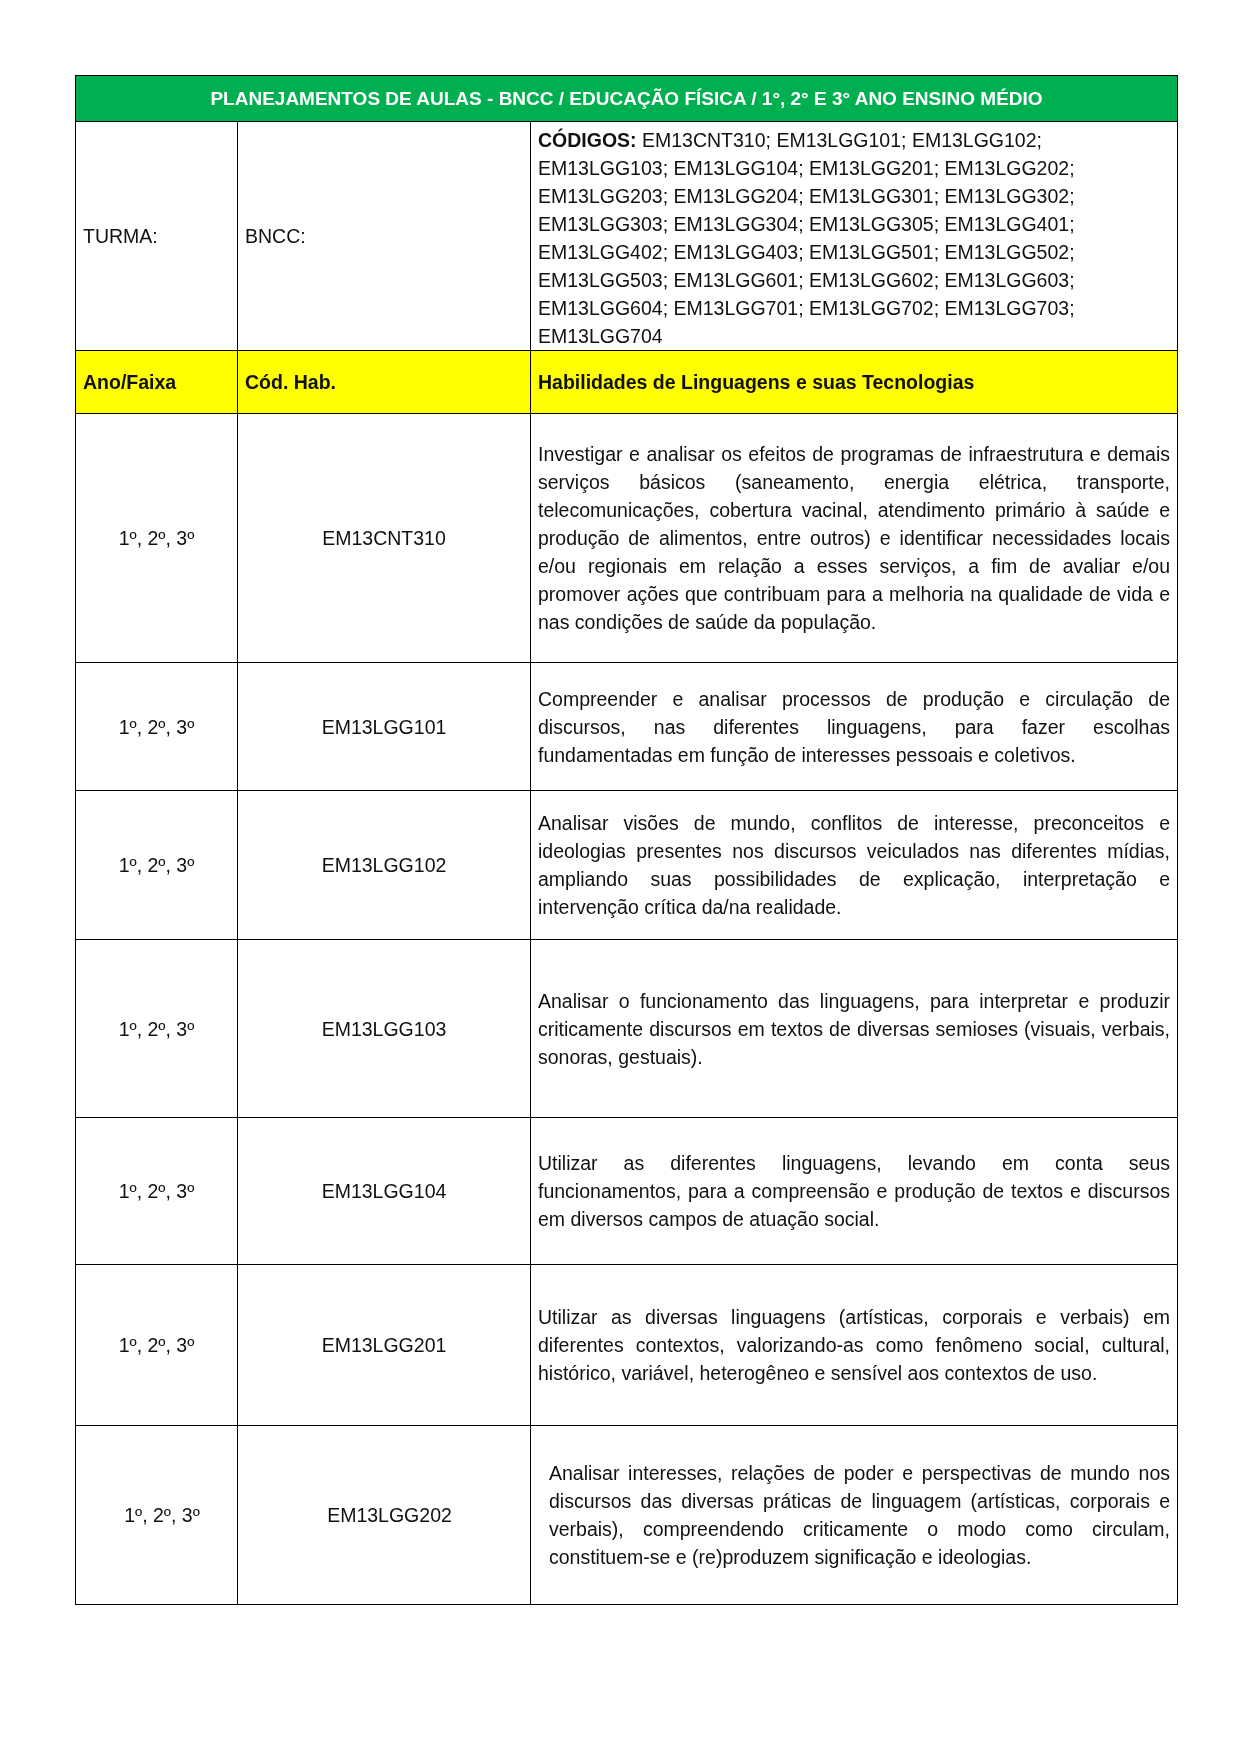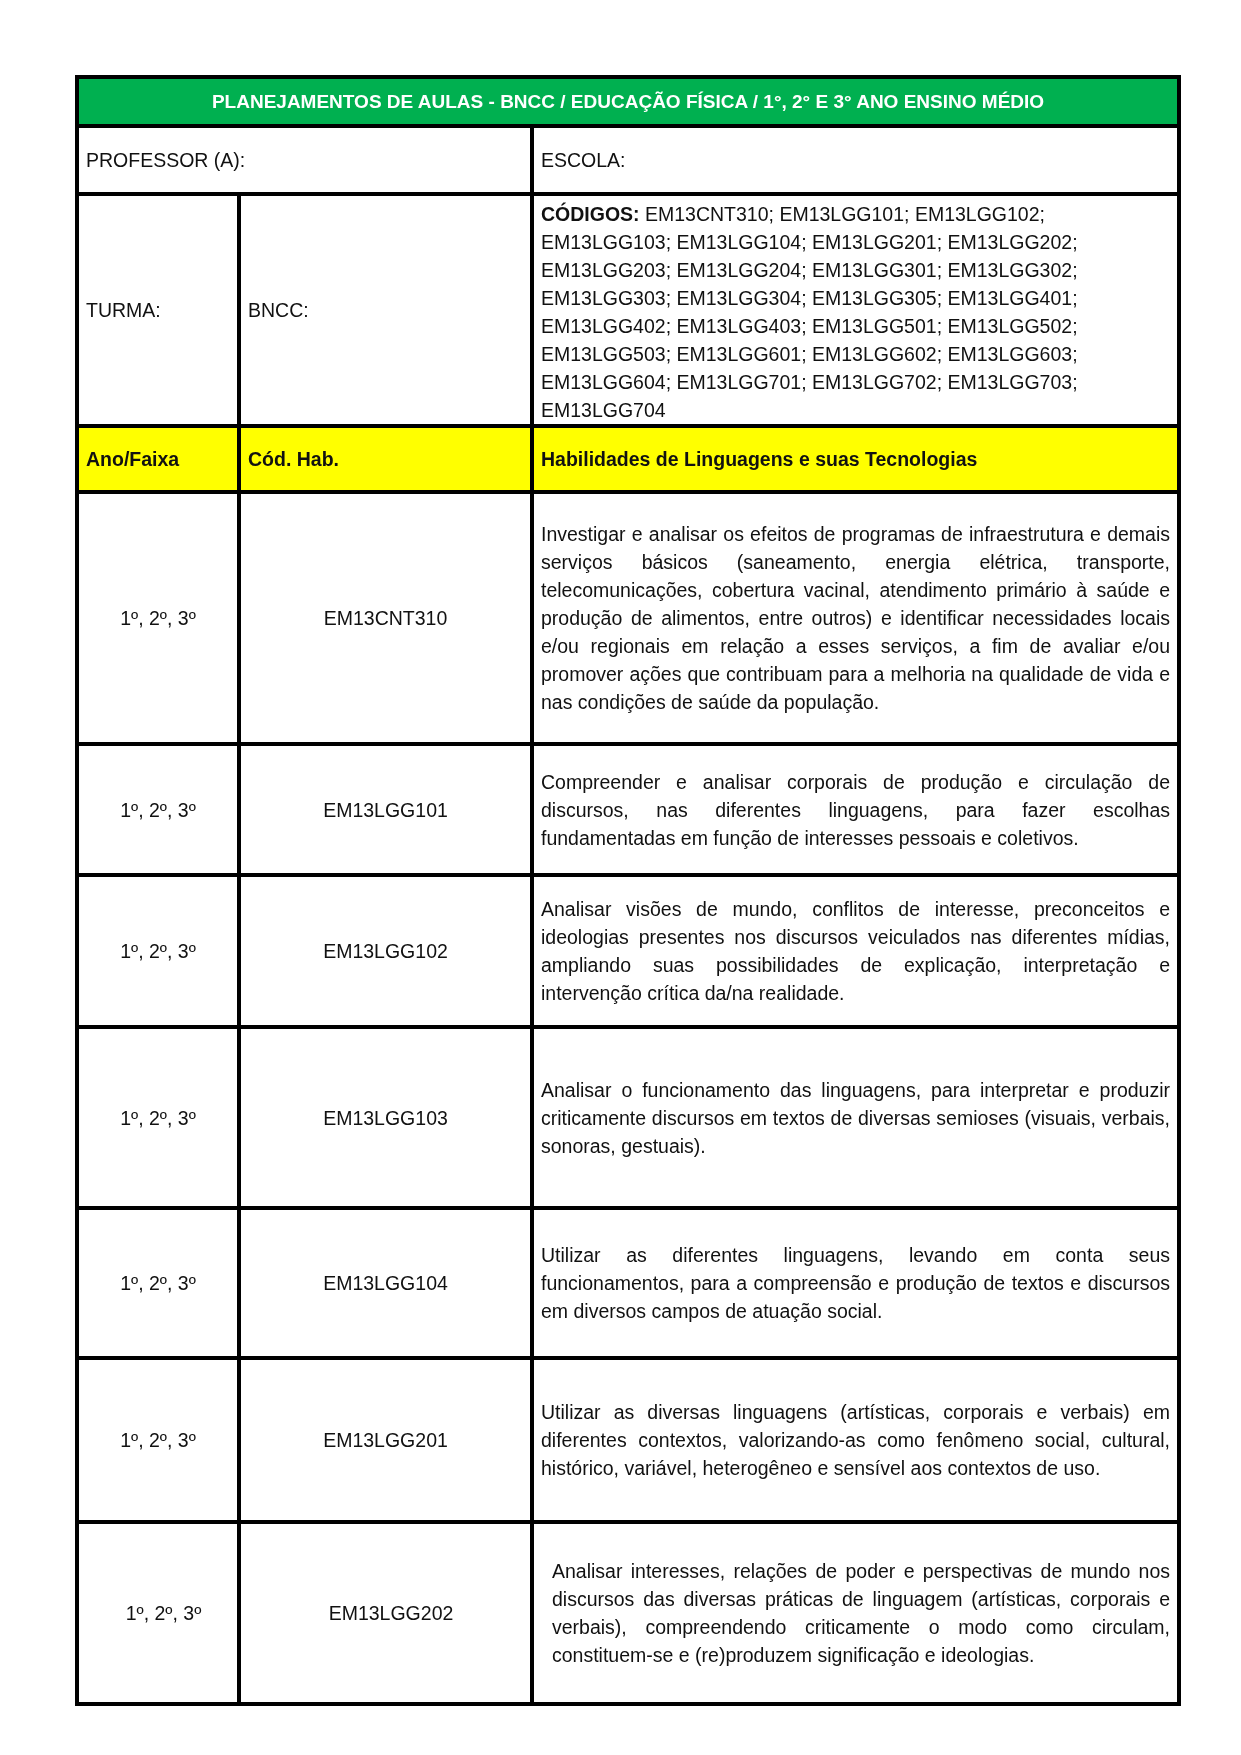--- a/index.html
+++ b/index.html
@@ -2,21 +2,21 @@
 <html><head>
 <meta charset="utf-8">
 <style>
   html, body { margin: 0; padding: 0; background: #ffffff; }
   body { width: 1241px; height: 1755px; position: relative; font-family: "Liberation Sans", sans-serif; color: #111; }
   .sheet {
     position: absolute; left: 75px; top: 75px; width: 1102px;
     border-collapse: collapse; table-layout: fixed;
     font-size: 19.5px; line-height: 28px;
   }
-  .sheet td { border: 4px solid #000000; vertical-align: middle; padding: 0 7px; }
+  .sheet td { border: 1px solid #000000; vertical-align: middle; padding: 0 7px; }
   .title-cell {
     background: #00b050; color: #ffffff; font-weight: bold; text-align: center;
     height: 45px; font-size: 19px; letter-spacing: 0;
   }
   .info-row td { height: 64px; }
   .codes-cell { vertical-align: top !important; padding-top: 4px !important; height: 218px; }
   .codes-label { font-weight: bold; }
   .head-row td { background: #ffff00; font-weight: bold; height: 62px; }
   .c { text-align: center; }
   .desc { text-align: justify; }
@@ -34,43 +34,39 @@
 <table class="sheet">
   <colgroup>
     <col style="width:162px">
     <col style="width:293px">
     <col style="width:647px">
   </colgroup>
   <tbody>
       <tr>
     <td colspan="3" class="title-cell">PLANEJAMENTOS DE AULAS - BNCC / EDUCAÇÃO FÍSICA / 1°, 2° E 3° ANO ENSINO MÉDIO</td>
   </tr>
-  <tr class="info-row">
-    <td colspan="2">PROFESSOR (A):</td>
-    <td>ESCOLA:</td>
-  </tr>
   <tr>
     <td>TURMA:</td>
     <td>BNCC:</td>
     <td class="codes-cell"><span class="codes-label">CÓDIGOS:</span><span> EM13CNT310; EM13LGG101; EM13LGG102; EM13LGG103; EM13LGG104; EM13LGG201; EM13LGG202; EM13LGG203; EM13LGG204; EM13LGG301; EM13LGG302; EM13LGG303; EM13LGG304; EM13LGG305; EM13LGG401; EM13LGG402; EM13LGG403; EM13LGG501; EM13LGG502; EM13LGG503; EM13LGG601; EM13LGG602; EM13LGG603; EM13LGG604; EM13LGG701; EM13LGG702; EM13LGG703; EM13LGG704</span></td>
   </tr>
   <tr class="head-row">
     <td>Ano/Faixa</td>
     <td>Cód. Hab.</td>
     <td>Habilidades de Linguagens e suas Tecnologias</td>
   </tr>
   <tr class="r1">
     <td class="c">1º, 2º, 3º</td>
     <td class="c">EM13CNT310</td>
     <td class="desc">Investigar e analisar os efeitos de programas de infraestrutura e demais serviços básicos (saneamento, energia elétrica, transporte, telecomunicações, cobertura vacinal, atendimento primário à saúde e produção de alimentos, entre outros) e identificar necessidades locais e/ou regionais em relação a esses serviços, a fim de avaliar e/ou promover ações que contribuam para a melhoria na qualidade de vida e nas condições de saúde da população.</td>
   </tr>
   <tr class="r2">
     <td class="c">1º, 2º, 3º</td>
     <td class="c">EM13LGG101</td>
-    <td class="desc">Compreender e analisar corporais de produção e circulação de discursos, nas diferentes linguagens, para fazer escolhas fundamentadas em função de interesses pessoais e coletivos.</td>
+    <td class="desc">Compreender e analisar processos de produção e circulação de discursos, nas diferentes linguagens, para fazer escolhas fundamentadas em função de interesses pessoais e coletivos.</td>
   </tr>
   <tr class="r3">
     <td class="c">1º, 2º, 3º</td>
     <td class="c">EM13LGG102</td>
     <td class="desc">Analisar visões de mundo, conflitos de interesse, preconceitos e ideologias presentes nos discursos veiculados nas diferentes mídias, ampliando suas possibilidades de explicação, interpretação e intervenção crítica da/na realidade.</td>
   </tr>
   <tr class="r4">
     <td class="c">1º, 2º, 3º</td>
     <td class="c">EM13LGG103</td>
     <td class="desc">Analisar o funcionamento das linguagens, para interpretar e produzir criticamente discursos em textos de diversas semioses (visuais, verbais, sonoras, gestuais).</td>

